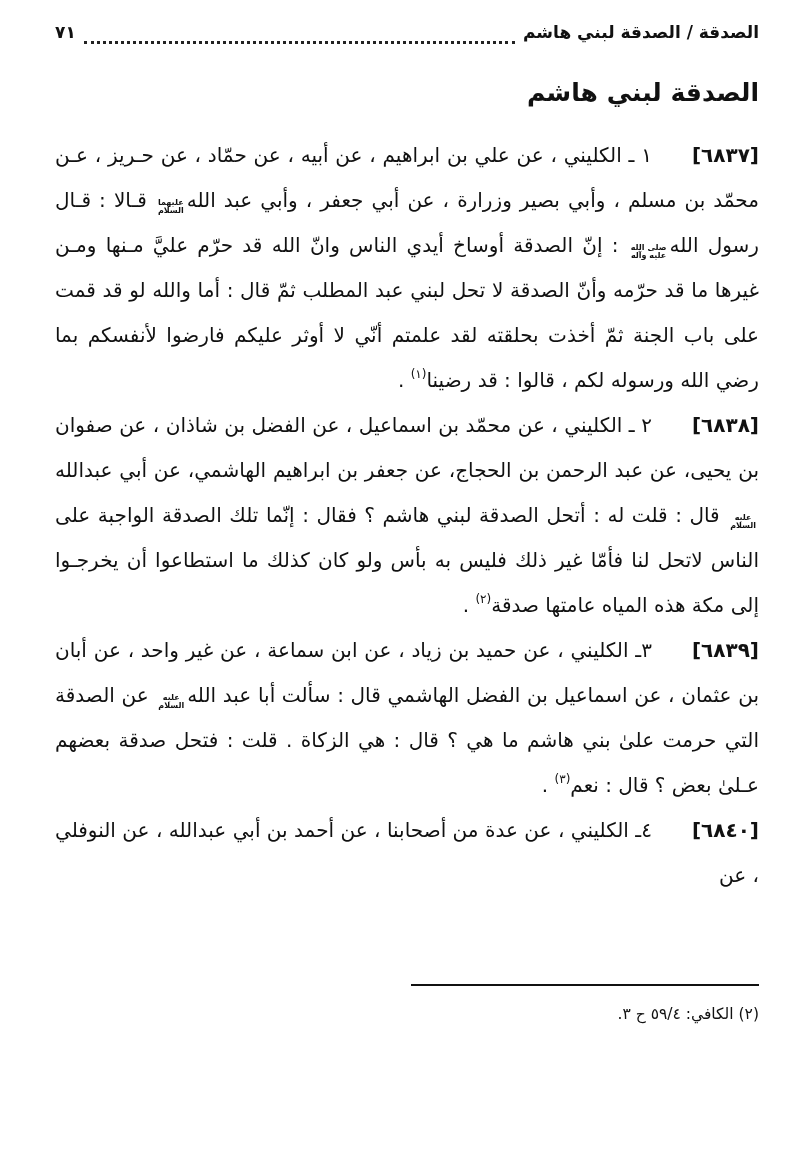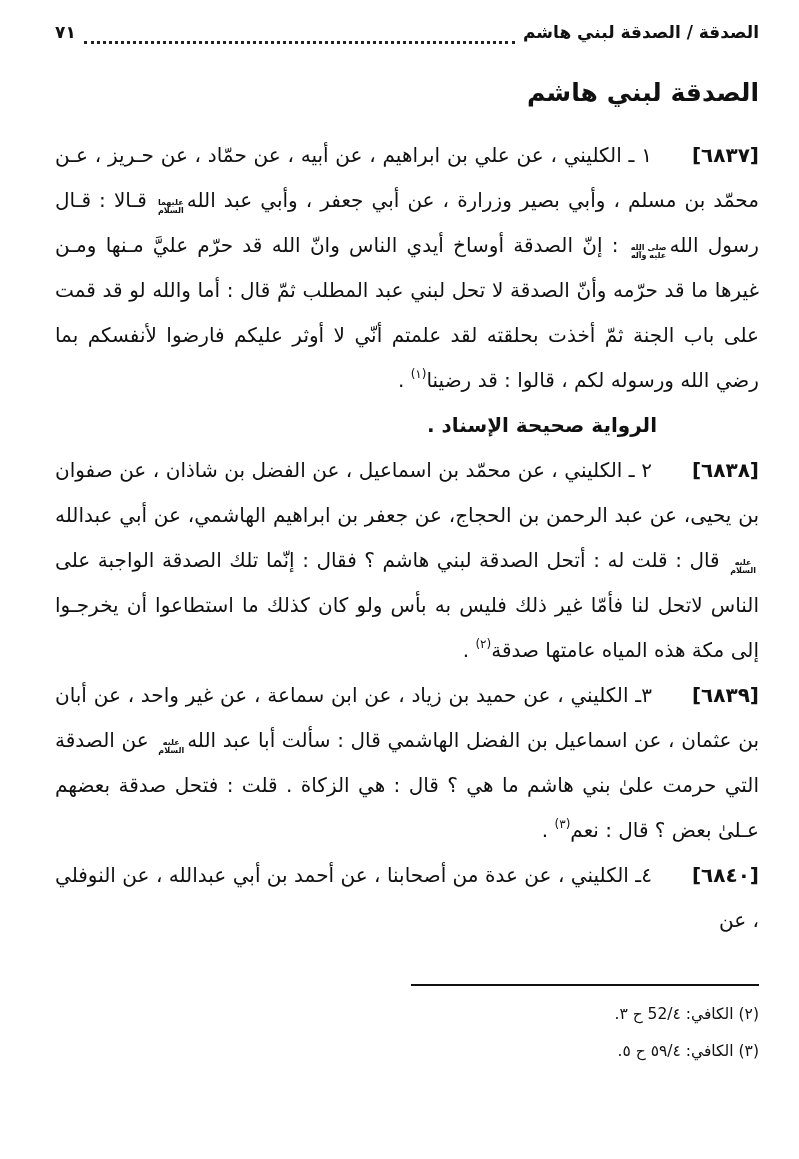--- a/index.html
+++ b/index.html
@@ -91,30 +91,28 @@
     <span class="dots"></span>
     <span class="pnum">٧١</span>
   </div>
 
   <div class="chapter">الصدقة لبني هاشم</div>
 
   <div class="bodytext">
 
     <p class="hadith"><span class="ref">[٦٨٣٧]</span><span>١ ـ الكليني ، عن علي بن ابراهيم ، عن أبيه ، عن حمّاد ، عن حـريز ، عـن محمّد بن مسلم ، وأبي بصير وزرارة ، عن أبي جعفر ، وأبي عبد الله</span><span class="hon"><span class="hl">عليهما</span><span class="hl">السلام</span></span><span> قـالا : قـال رسول الله</span><span class="hon"><span class="hl">صلى الله</span><span class="hl">عليه وآله</span></span><span> : إنّ الصدقة أوساخ أيدي الناس وانّ الله قد حرّم عليَّ مـنها ومـن غيرها ما قد حرّمه وأنّ الصدقة لا تحل لبني عبد المطلب ثمّ قال : أما والله لو قد قمت على باب الجنة ثمّ أخذت بحلقته لقد علمتم أنّي لا أوثر عليكم فارضوا لأنفسكم بما رضي الله ورسوله لكم ، قالوا : قد رضينا</span><sup class="fnref">(١)</sup><span> .</span></p>
 
-    <p class="grade">الرواية صحيحة الإسناد .</p>
 
     <p class="hadith"><span class="ref">[٦٨٣٨]</span><span>٢ ـ الكليني ، عن محمّد بن اسماعيل ، عن الفضل بن شاذان ، عن صفوان بن يحيى، عن عبد الرحمن بن الحجاج، عن جعفر بن ابراهيم الهاشمي، عن أبي عبدالله</span><span class="hon"><span class="hl">عليه</span><span class="hl">السلام</span></span><span> قال : قلت له : أتحل الصدقة لبني هاشم ؟ فقال : إنّما تلك الصدقة الواجبة على الناس لاتحل لنا فأمّا غير ذلك فليس به بأس ولو كان كذلك ما استطاعوا أن يخرجـوا إلى مكة هذه المياه عامتها صدقة</span><sup class="fnref">(٢)</sup><span> .</span></p>
 
     <p class="hadith"><span class="ref">[٦٨٣٩]</span><span>٣ـ الكليني ، عن حميد بن زياد ، عن ابن سماعة ، عن غير واحد ، عن أبان بن عثمان ، عن اسماعيل بن الفضل الهاشمي قال : سألت أبا عبد الله</span><span class="hon"><span class="hl">عليه</span><span class="hl">السلام</span></span><span> عن الصدقة التي حرمت علىٰ بني هاشم ما هي ؟ قال : هي الزكاة . قلت : فتحل صدقة بعضهم عـلىٰ بعض ؟ قال : نعم</span><sup class="fnref">(٣)</sup><span> .</span></p>
 
 
     <p class="hadith"><span class="ref">[٦٨٤٠]</span><span>٤ـ الكليني ، عن عدة من أصحابنا ، عن أحمد بن أبي عبدالله ، عن النوفلي ، عن</span></p>
 
   </div>
 
   <div class="footnotes">
     <div class="fnsep"></div>
-    <div class="fnline">(٢) الكافي: 52/٤ ح ٣.</div>
-    <div class="fnline">(٣) الكافي: ٥٩/٤ ح ٥.</div>
+    <div class="fnline">(٢) الكافي: ٥٩/٤ ح ٣.</div>
   </div>
 
 </div>
 
 </body></html>

